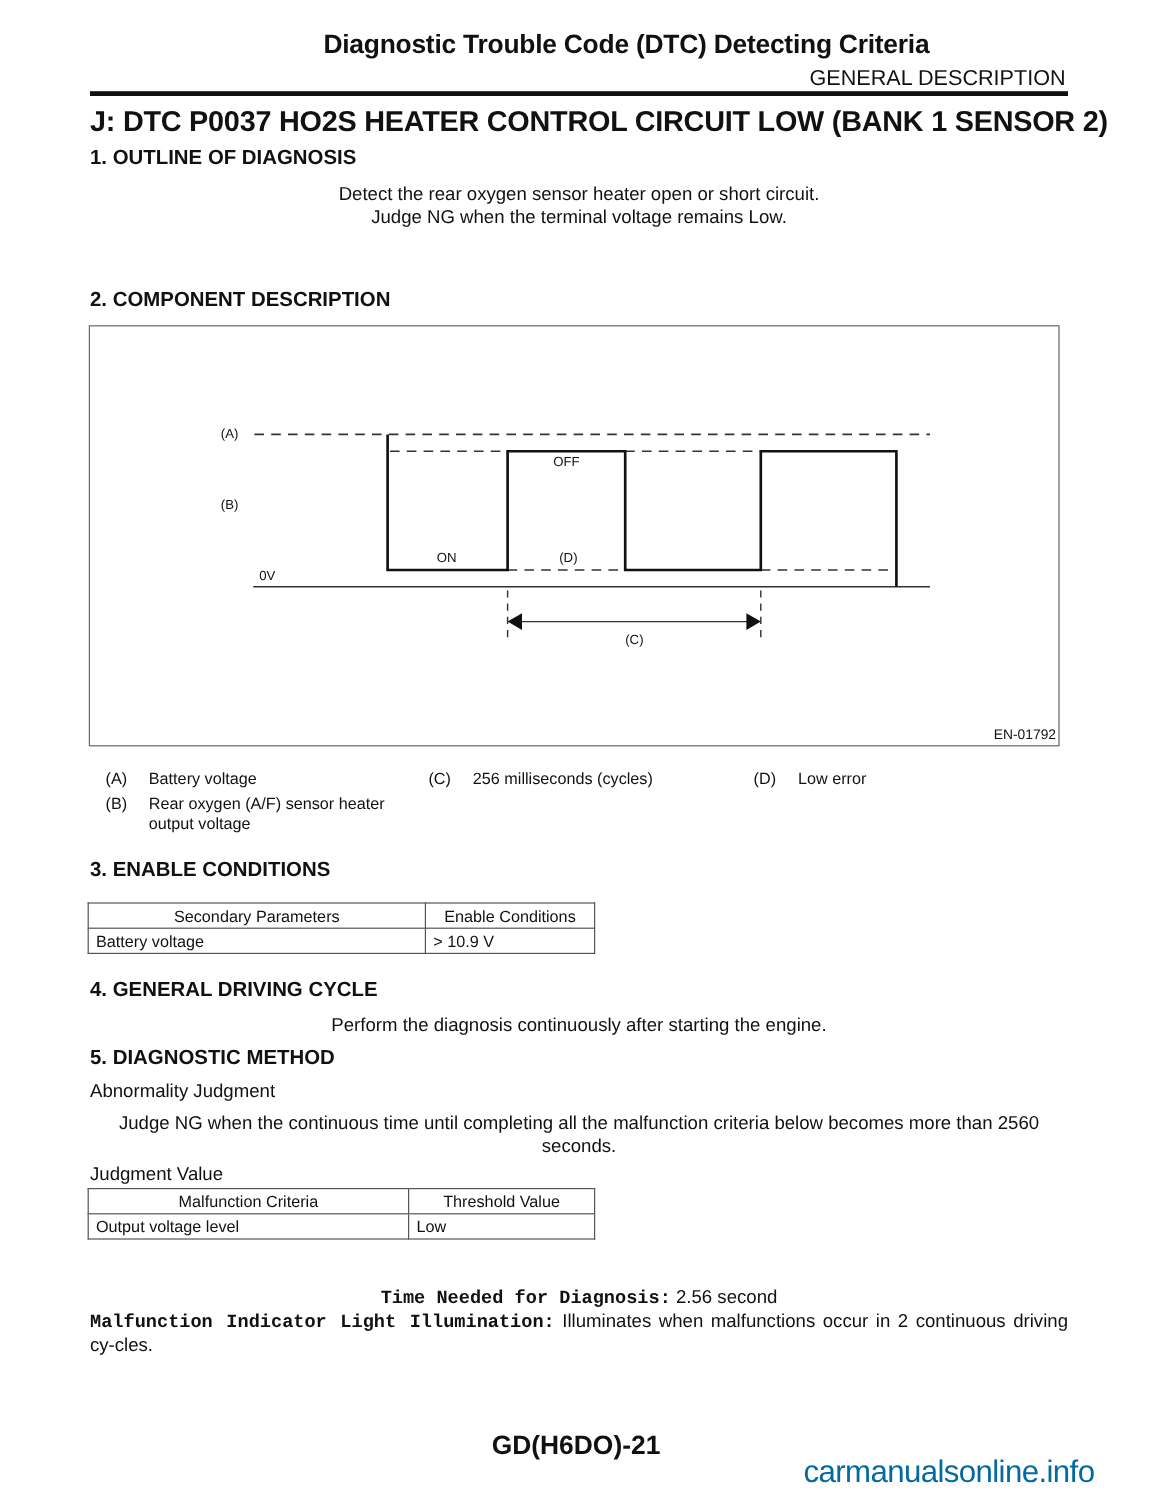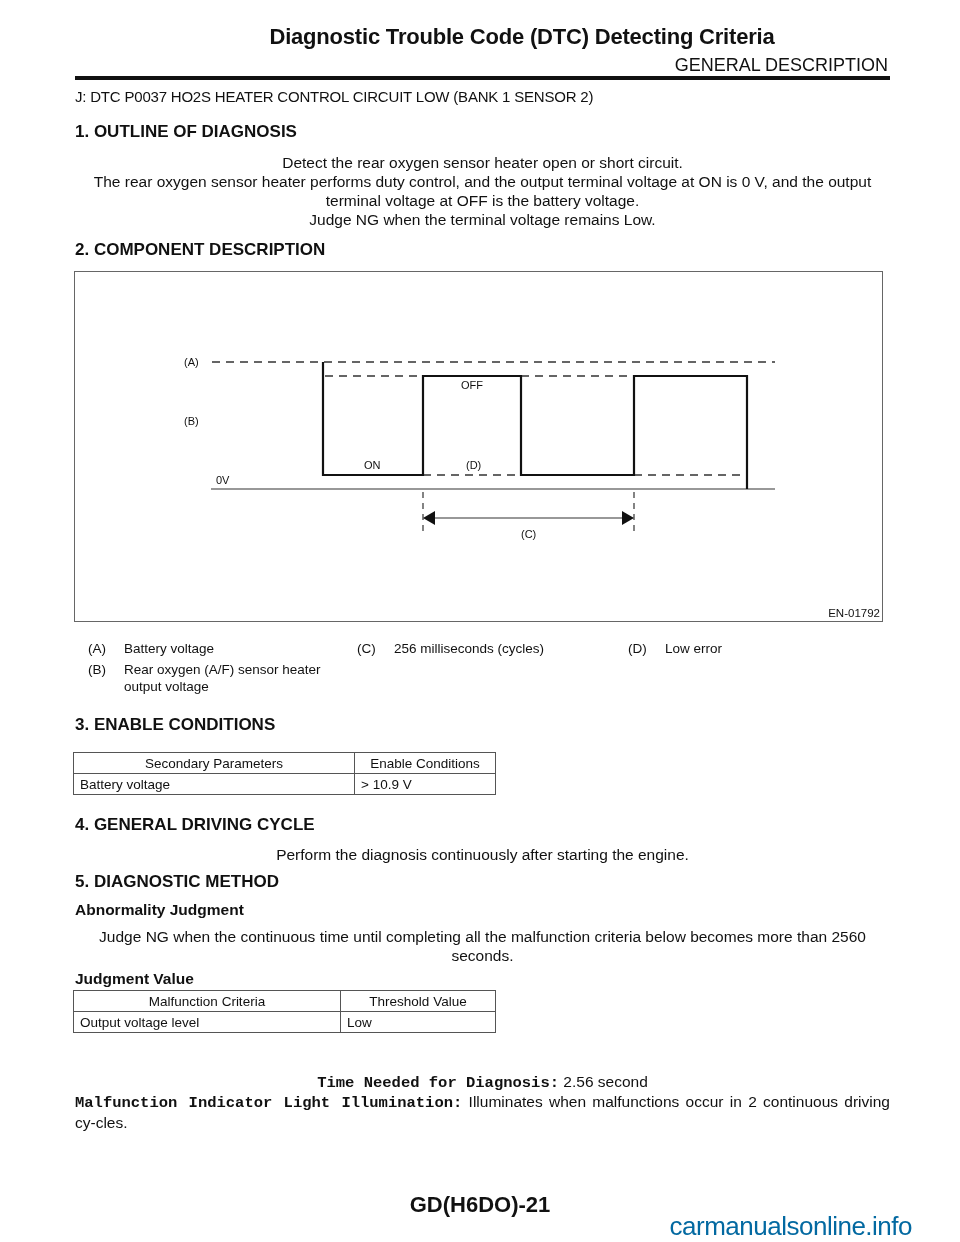--- a/index.html
+++ b/index.html
@@ -4,24 +4,24 @@
 <style>
   html, body { margin: 0; padding: 0; background: #ffffff; }
   body {
     width: 960px; height: 1242px; position: relative; overflow: hidden;
     font-family: "Liberation Sans", sans-serif; color: #111;
   }
   .abs { position: absolute; }
   .hdr-title { left: 0; width: 960px; top: 24px; text-align: center; font-size: 22px; font-weight: bold; letter-spacing: -0.2px; margin-left: 42px; }
   .hdr-sub { right: 72px; top: 55px; font-size: 18px; }
   .hdr-rule { left: 75px; width: 815px; top: 76px; height: 4px; background: #111; }
-  .sec-title { left: 75px; top: 88px; font-size: 15px; font-weight: normal; letter-spacing: -0.2px; white-space: nowrap; }
+  .sec-title { left: 75px; top: 88px; font-size: 24px; font-weight: bold; letter-spacing: -0.2px; white-space: nowrap; }
   .h2 { font-size: 17px; font-weight: bold; left: 75px; white-space: nowrap; }
   .p { font-size: 15.5px; left: 75px; width: 815px; line-height: 19px; text-align: center; }
-  .h3 { font-size: 15.5px; font-weight: bold; left: 75px; }
+  .h3 { font-size: 15.5px; font-weight: normal; left: 75px; }
   .frame { left: 74px; top: 271px; width: 809px; height: 351px; border: 1.5px solid #666; box-sizing: border-box; }
   .legend { font-size: 13.5px; line-height: 17px; }
   .legend .k { position: absolute; }
   table.dt { border-collapse: collapse; font-size: 13.5px; position: absolute; left: 73px; }
   table.dt td, table.dt th { border: 1px solid #555; padding: 1px 6px; font-weight: normal; height: 18px; }
   table.dt th { text-align: center; }
   table.dt.twolines tbody td { border-top: none; border-bottom: none; margin-left: 16px; }
   table.dt.twolines tbody tr:last-child td { border-bottom: 1px solid #555; }
   .footer { left: 0; width: 960px; top: 1192px; text-align: center; font-size: 22px; font-weight: bold; }
   .wm { right: 48px; top: 1211px; font-size: 26px; color: #0369a1; letter-spacing: -0.5px; }
@@ -32,21 +32,20 @@
 
 <div class="abs hdr-title">Diagnostic Trouble Code (DTC) Detecting Criteria</div>
 <div class="abs hdr-sub">GENERAL DESCRIPTION</div>
 <div class="abs hdr-rule"></div>
 
 <div class="abs sec-title">J:   DTC P0037 HO2S HEATER CONTROL CIRCUIT LOW (BANK 1 SENSOR 2)</div>
 
 <div class="abs h2" style="top:122px">1.  OUTLINE OF DIAGNOSIS</div>
 <div class="abs p" style="top:153px">
   <div>Detect the rear oxygen sensor heater open or short circuit.</div>
-  <div>The rear oxygen sensor heater performs duty control, and the output terminal voltage at ON is 0 V, and the output terminal voltage at OFF is the battery voltage.</div>
   <div>Judge NG when the terminal voltage remains Low.</div>
 </div>
 
 <div class="abs h2" style="top:240px">2.  COMPONENT DESCRIPTION</div>
 
 <div class="abs frame"></div>
 <svg class="abs" style="left:0;top:0" width="960" height="640">
   <g stroke="#333" fill="none">
 
     <line x1="212" y1="362" x2="775" y2="362" stroke-width="1.3" stroke-dasharray="8,6"></line>

